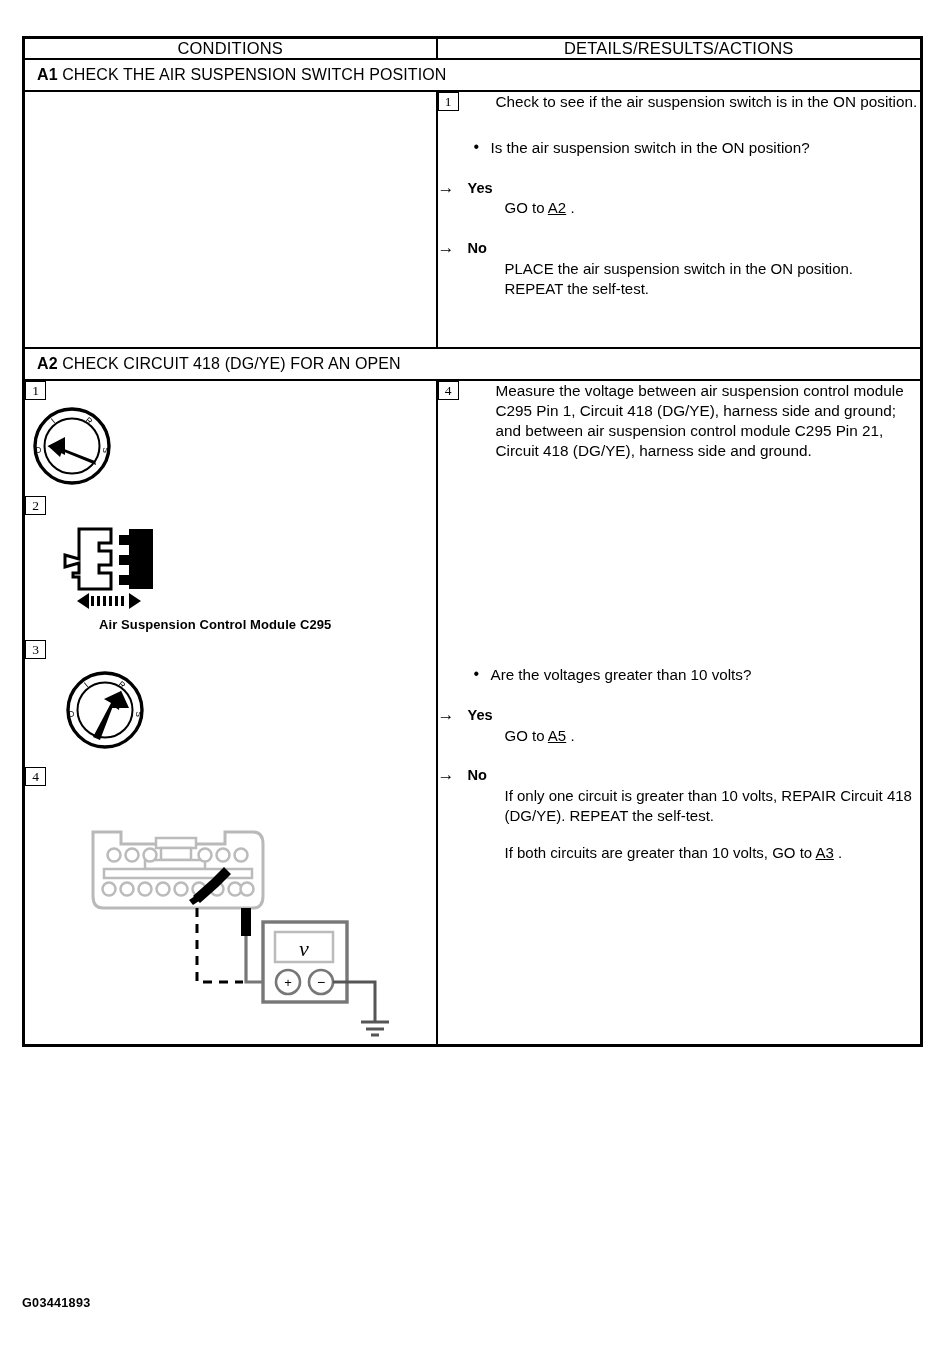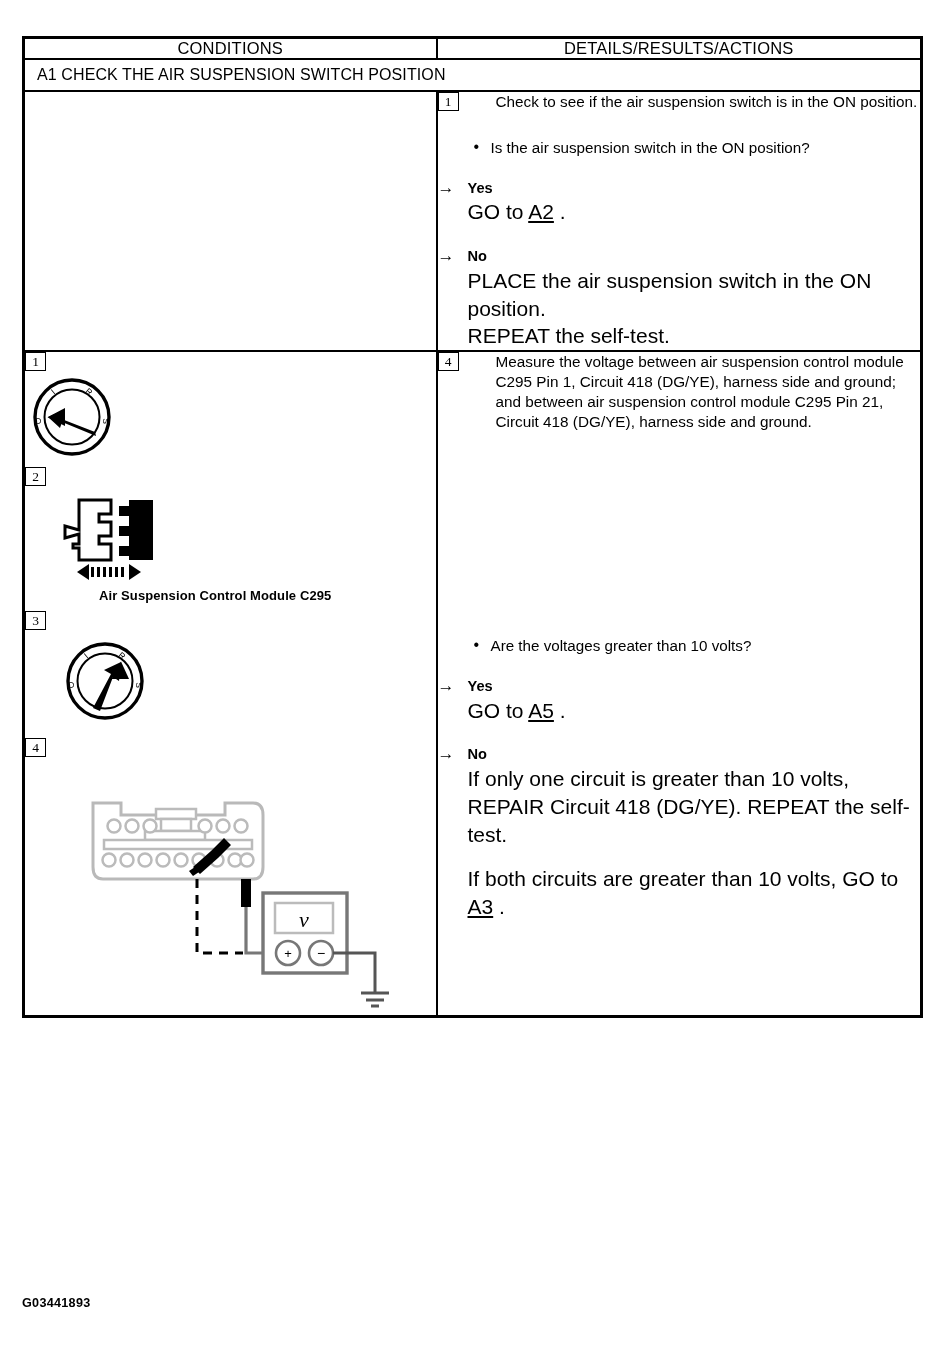--- a/index.html
+++ b/index.html
@@ -22,21 +22,21 @@
 
   
   .hdr{
     text-align:center;font-size:16.5px;letter-spacing:.2px;
     padding:8px 0 9px 0;font-weight:400;
   }
 
   
   .steprow td{padding:6px 0 6px 12px;}
   .step-title{font-size:16px;letter-spacing:.1px;white-space:nowrap;}
-  .step-title b{font-weight:normal;}
+  .step-title b{font-weight:bold;}
 
   
   .cell-cond{padding:10px 10px 12px 12px;position:relative;}
   .cell-det{padding:12px 14px 14px 10px;position:relative;}
 
   
   .numbox{
     display:inline-block;min-width:13px;height:17px;line-height:17px;
     border:1.6px solid #000;text-align:center;font-size:13.5px;
     padding:0 3px;font-family:"Liberation Serif","DejaVu Serif",serif;
@@ -55,21 +55,21 @@
   .question:before{
     content:"\2022";position:absolute;left:0;top:-1px;font-size:16px;
   }
 
   
   .answer{margin-top:22px;position:relative;padding-left:30px;}
   .answer .arrow{
     position:absolute;left:0;top:-1px;font-size:17px;line-height:1;
   }
   .answer .lbl{font-size:14.6px;font-weight:bold;line-height:1.15;}
-  .answer .body{font-size:21px;line-height:1.32;margin-top:2px;}
+  .answer .body{font-size:15px;line-height:1.32;margin-top:2px;margin-left:37px;}
   .answer .body p{margin:0;}
   .answer .body p + p{margin-top:17px;}
   .ref{text-decoration:underline;}
 
   
   .diagram-block{margin-bottom:4px;}
   .diagram-block .numbox{margin-bottom:6px;}
   .dia-art{display:block;}
   .cap{
     font-size:13px;margin:4px 0 0 74px;letter-spacing:.1px;font-weight:bold;
@@ -133,20 +133,27 @@
             <div class="lbl">No</div>
             <div class="body">
               <p>PLACE the air suspension switch in the ON position.</p>
               <p style="margin-top:0">REPEAT the self-test.</p>
             </div>
           </div>
 
         </td>
       </tr>
 
+      <tr class="steprow">
+        <td colspan="2">
+          <div class="step-title"><b>A2</b>
+            <span>CHECK CIRCUIT 418 (DG/YE) FOR AN OPEN</span>
+          </div>
+        </td>
+      </tr>
 
       <tr>
 
         <td class="cell-cond">
 
           <div class="diagram-block">
             <span class="numbox">1</span>
             <svg class="dia-art" width="96" height="82" viewBox="0 0 96 82">
               <circle cx="47" cy="40" r="37" fill="#fff" stroke="#000" stroke-width="3.4"></circle>
               <circle cx="47" cy="40" r="27.5" fill="#fff" stroke="#000" stroke-width="2"></circle>

